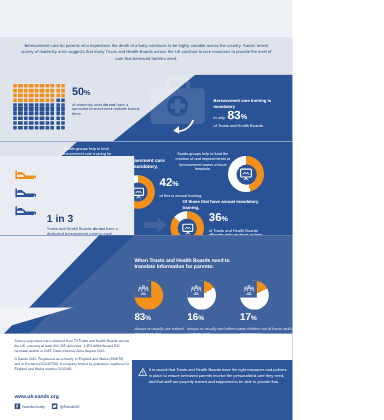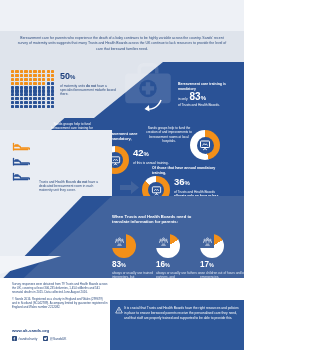--- a/index.html
+++ b/index.html
@@ -407,20 +407,21 @@
           </svg></div>
         <div class="bed" style="left: 30px; top: 126px;"><svg viewBox="0 0 36 24" width="18" height="12">
             <path d="M3 20 V7" fill="none" stroke="#2a5296" stroke-width="2.6" stroke-linecap="round"></path>
             <path d="M3 12 h10 a4 4 0 0 1 4 4 v0 h16 a3 3 0 0 1 3 3 v1" fill="none" stroke="#2a5296" stroke-width="2.6" stroke-linejoin="round"></path>
             <rect x="3" y="17" width="30" height="3.4" rx="1.2" fill="#2a5296"></rect>
             <rect x="5.5" y="8.5" width="8" height="4" rx="1.6" fill="#2a5296"></rect>
           </svg></div>
       </div>
 
     <div class="stat1in3">
+      <div class="big">1 in 3</div>
       <div class="sub"><span>Trusts and Health Boards </span><span class="bold">do not</span><span> have a dedicated bereavement room in each maternity unit they cover.</span></div>
     </div>
 
     <div class="stat1in10">
       <div class="big">1 in 10</div>
       <div class="sub"><span>Trusts and Health Boards have </span><span class="bold">no</span><span> dedicated bereavement rooms at all.</span></div>
     </div>
   </div>
 
   <div class="note2">Sands groups help to fund the creation of and improvements to bereavement rooms at local hospitals.</div>

